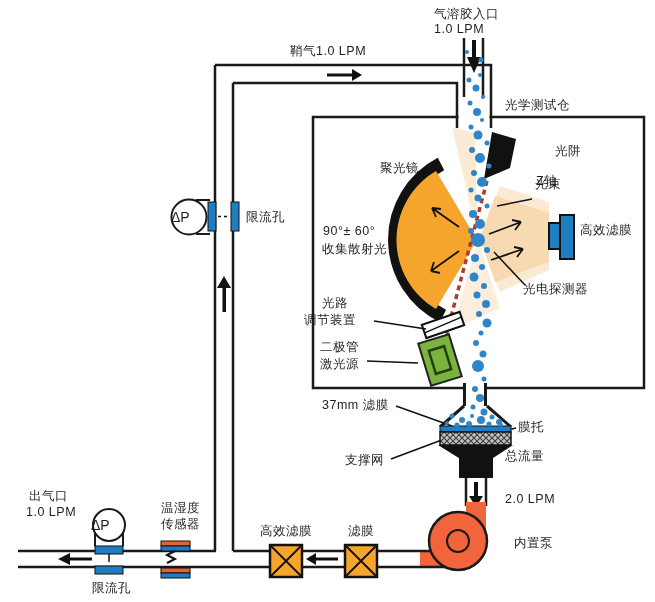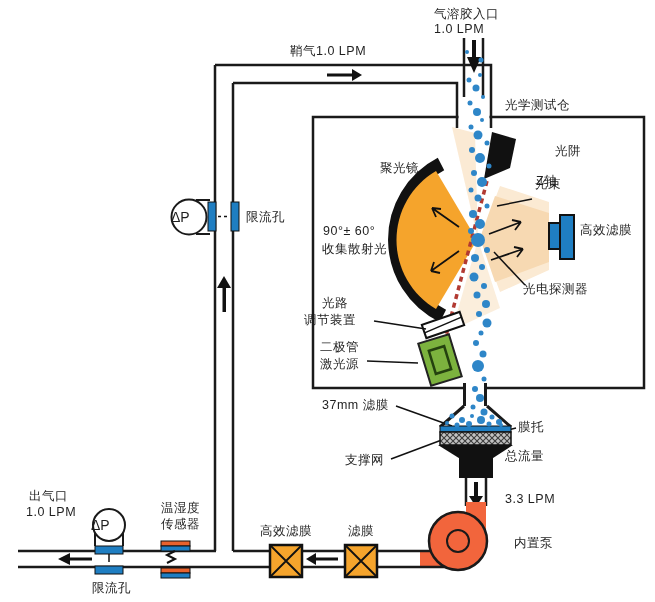--- a/index.html
+++ b/index.html
@@ -252,21 +252,21 @@
 <div class="lbl" style="left:580px;top:223px">高效滤膜</div>
 <div class="lbl" style="left:523px;top:282px">光电探测器</div>
 <div class="lbl" style="left:322px;top:296px">光路</div>
 <div class="lbl" style="left:304px;top:313px">调节装置</div>
 <div class="lbl" style="left:320px;top:340px">二极管</div>
 <div class="lbl" style="left:320px;top:357px">激光源</div>
 <div class="lbl" style="left:322px;top:398px">37mm 滤膜</div>
 <div class="lbl" style="left:518px;top:420px">膜托</div>
 <div class="lbl" style="left:345px;top:453px">支撑网</div>
 <div class="lbl" style="left:505px;top:449px">总流量</div>
-<div class="lbl" style="left:505px;top:492px">3.3 LPM</div>
+<div class="lbl" style="left:505px;top:492px">2.0 LPM</div>
 <div class="lbl" style="left:514px;top:536px">内置泵</div>
 <div class="lbl" style="left:260px;top:524px">高效滤膜</div>
 <div class="lbl" style="left:348px;top:524px">滤膜</div>
 <div class="lbl" style="left:161px;top:501px">温湿度</div>
 <div class="lbl" style="left:161px;top:517px">传感器</div>
 <div class="lbl" style="left:29px;top:489px">出气口</div>
 <div class="lbl" style="left:26px;top:505px">1.0 LPM</div>
 <div class="lbl" style="left:246px;top:210px">限流孔</div>
 <div class="lbl" style="left:92px;top:581px">限流孔</div>
 <div class="dp" style="left:171px;top:209px">ΔP</div>

